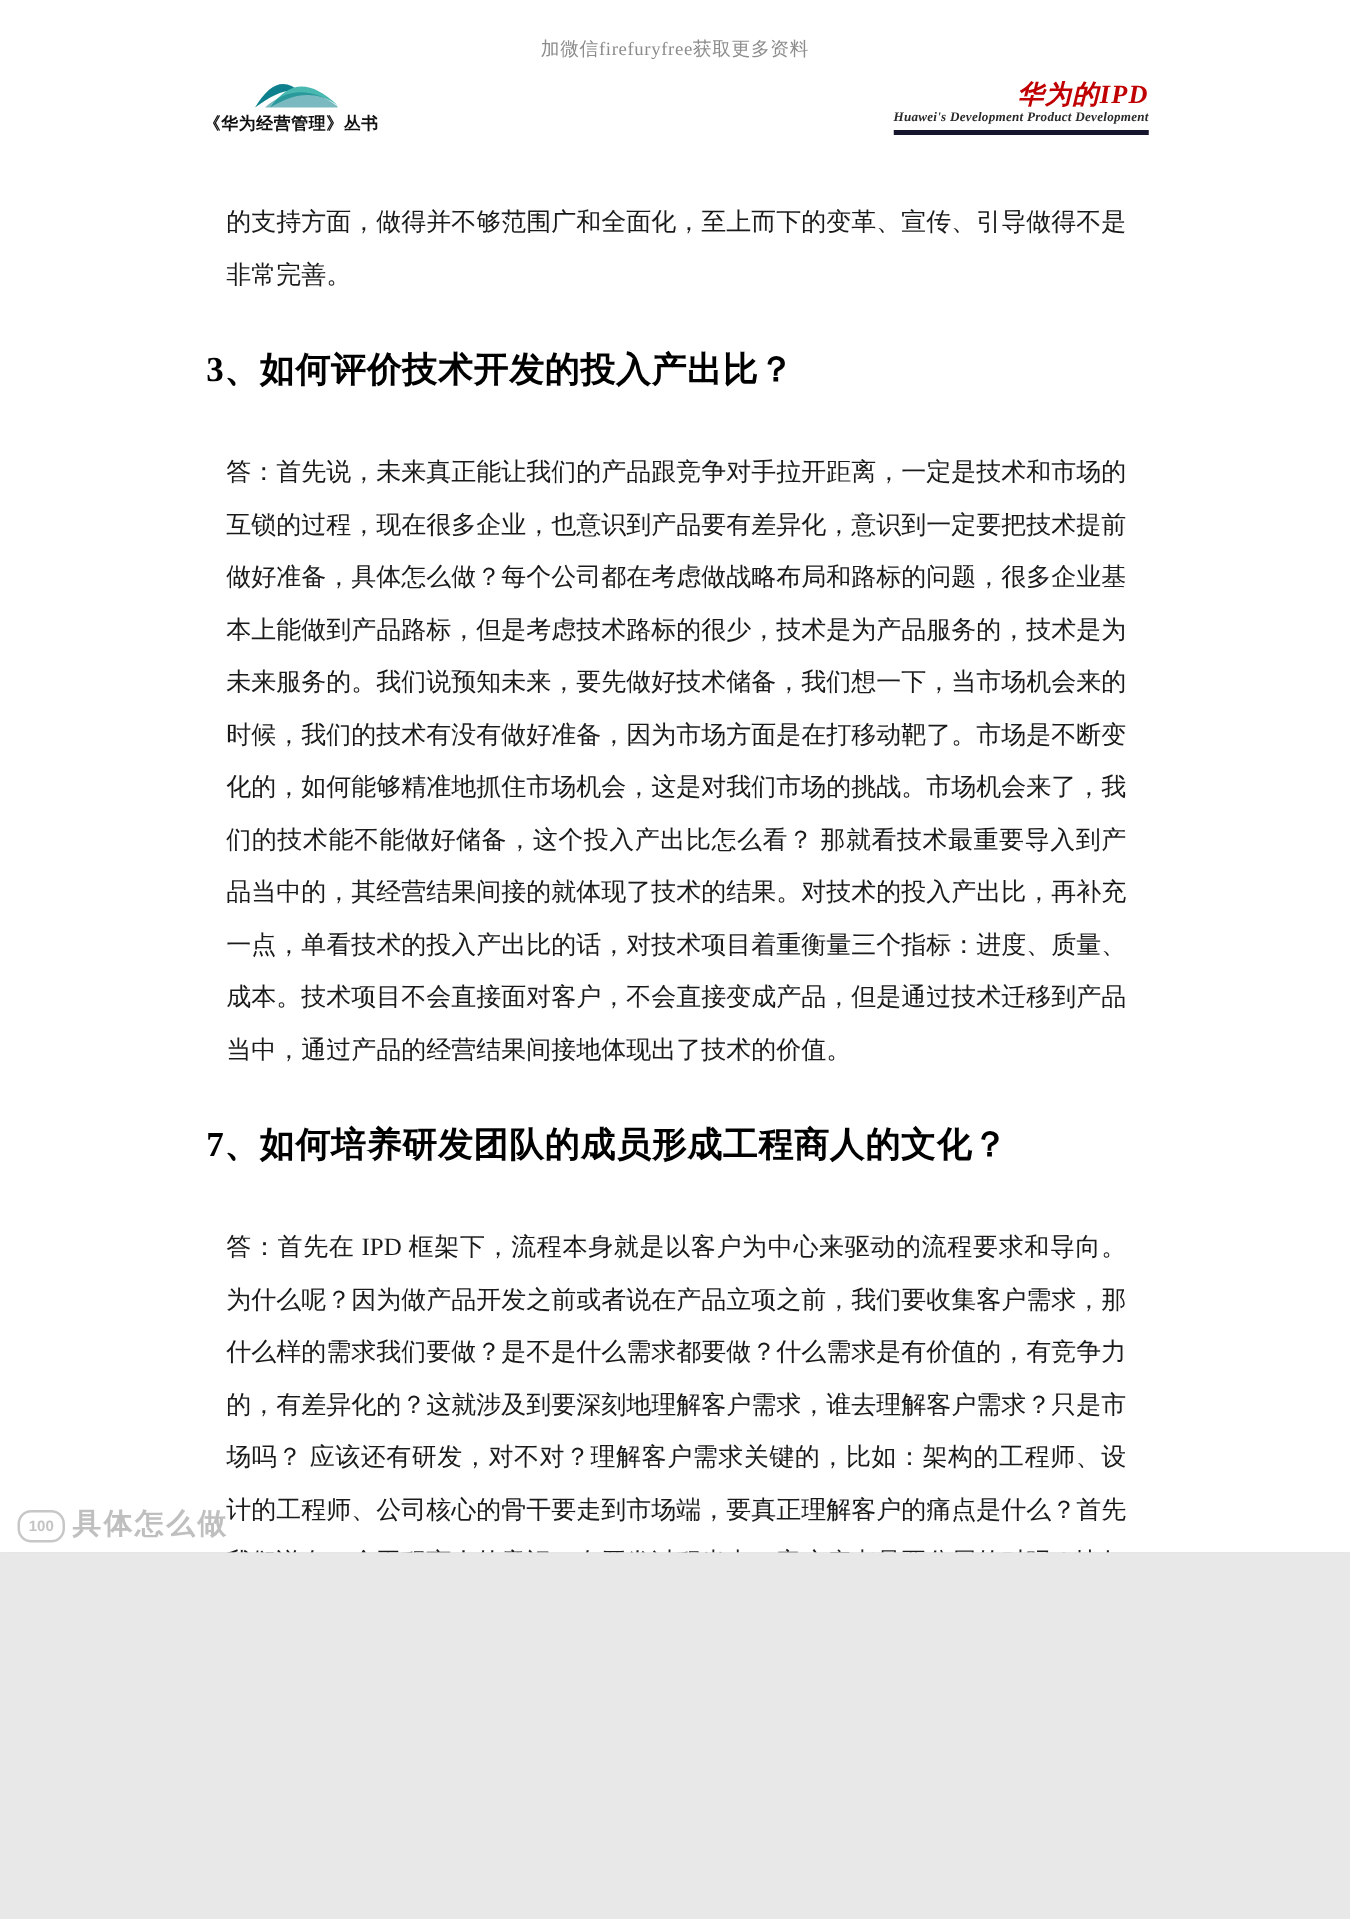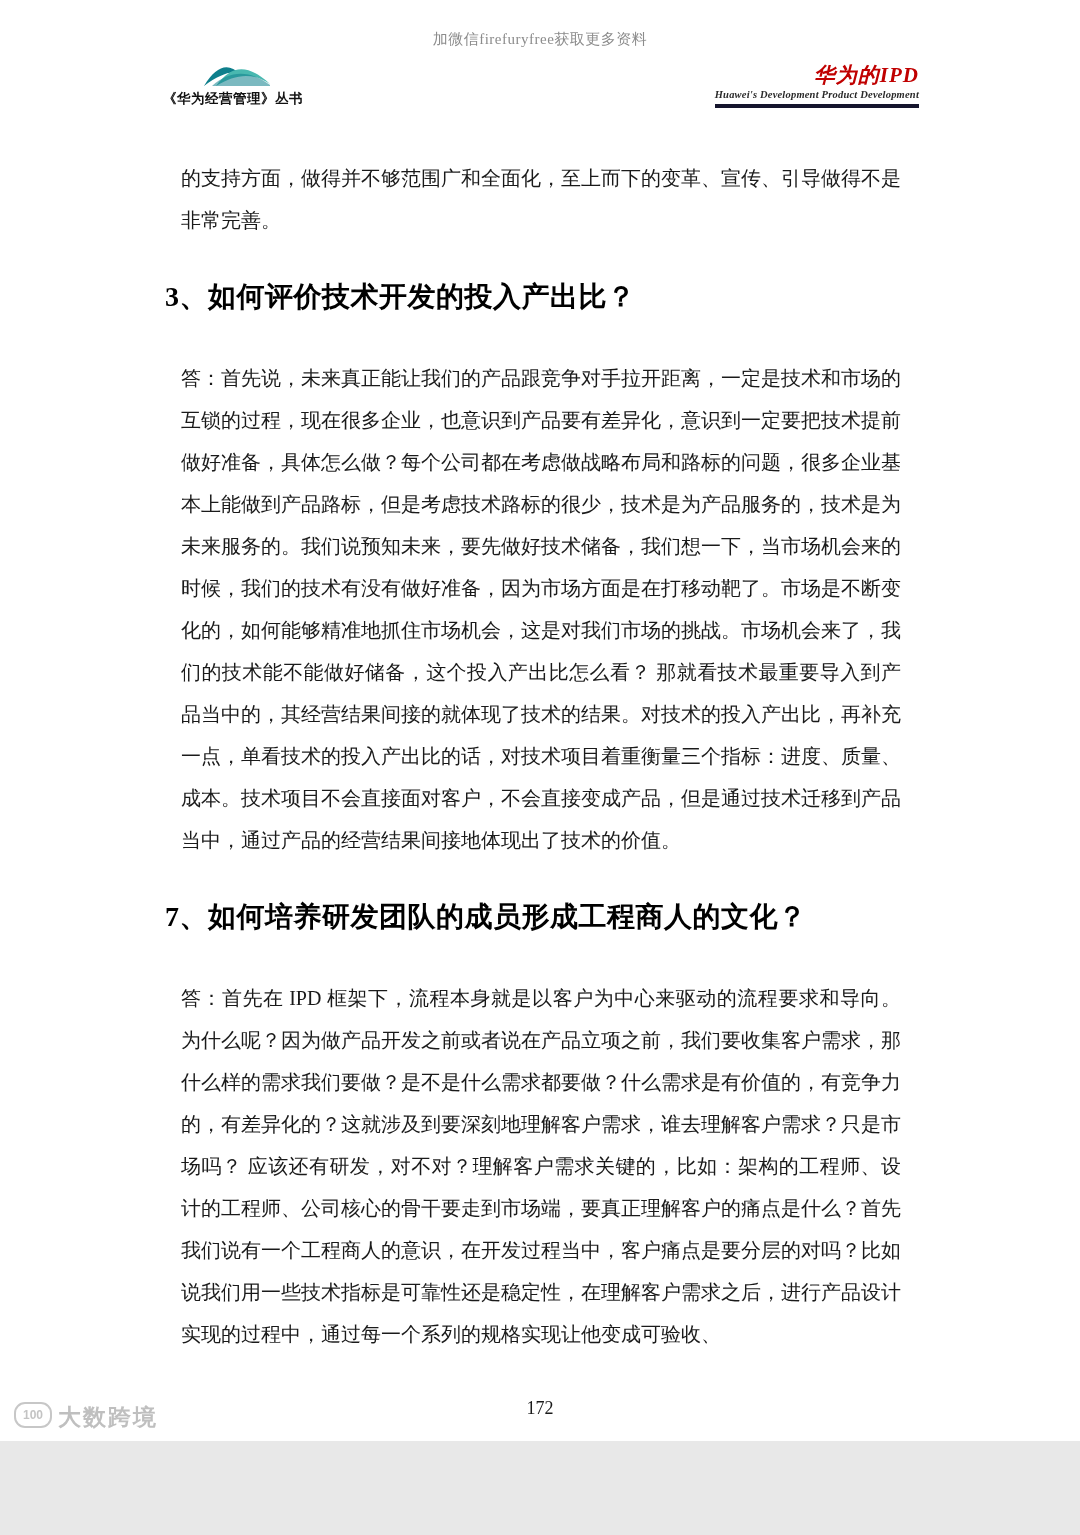--- a/index.html
+++ b/index.html
@@ -4,21 +4,21 @@
 <style>
   html, body {
     margin: 0;
     padding: 0;
     background: #e8e8e8;
     font-family: "Liberation Serif", "DejaVu Serif", serif;
   }
   .page {
     position: relative;
     width: 1080px;
-    height: 1441px;
+    height: 1242px;
     margin: 0 auto;
     background: #ffffff;
     overflow: hidden;
     box-shadow: 0 0 4px rgba(0,0,0,.15);
   }
   .top-watermark {
     position: absolute;
     top: 30px;
     left: 0;
     width: 100%;
@@ -102,21 +102,21 @@
     width: 100%;
     text-align: center;
     font-size: 18px;
     color: #1a1a1a;
   }
   .bottom-watermark {
     position: absolute;
     left: 14px;
     bottom: 8px;
     display: flex;
-    align-items: flex-start;
+    align-items: flex-end;
     gap: 6px;
     color: #b9b9b9;
     opacity: 0.9;
   }
   .bw-icon {
     display: inline-flex;
     align-items: center;
     justify-content: center;
     min-width: 28px;
     height: 22px;
@@ -166,16 +166,16 @@
 
     <h2 class="section-heading">7、如何培养研发团队的成员形成工程商人的文化？</h2>
 
     <p class="body-para">答：首先在 IPD 框架下，流程本身就是以客户为中心来驱动的流程要求和导向。为什么呢？因为做产品开发之前或者说在产品立项之前，我们要收集客户需求，那什么样的需求我们要做？是不是什么需求都要做？什么需求是有价值的，有竞争力的，有差异化的？这就涉及到要深刻地理解客户需求，谁去理解客户需求？只是市场吗？ 应该还有研发，对不对？理解客户需求关键的，比如：架构的工程师、设计的工程师、公司核心的骨干要走到市场端，要真正理解客户的痛点是什么？首先我们说有一个工程商人的意识，在开发过程当中，客户痛点是要分层的对吗？比如说我们用一些技术指标是可靠性还是稳定性，在理解客户需求之后，进行产品设计实现的过程中，通过每一个系列的规格实现让他变成可验收、</p>
   </div>
 
   <div class="page-number">172</div>
 
   <div class="bottom-watermark">
     <span class="bw-icon">100</span>
-    <span class="bw-text">大数跨境</span>
+    <span class="bw-text">具体怎么做</span>
   </div>
 
 </div>
 
 </body></html>

